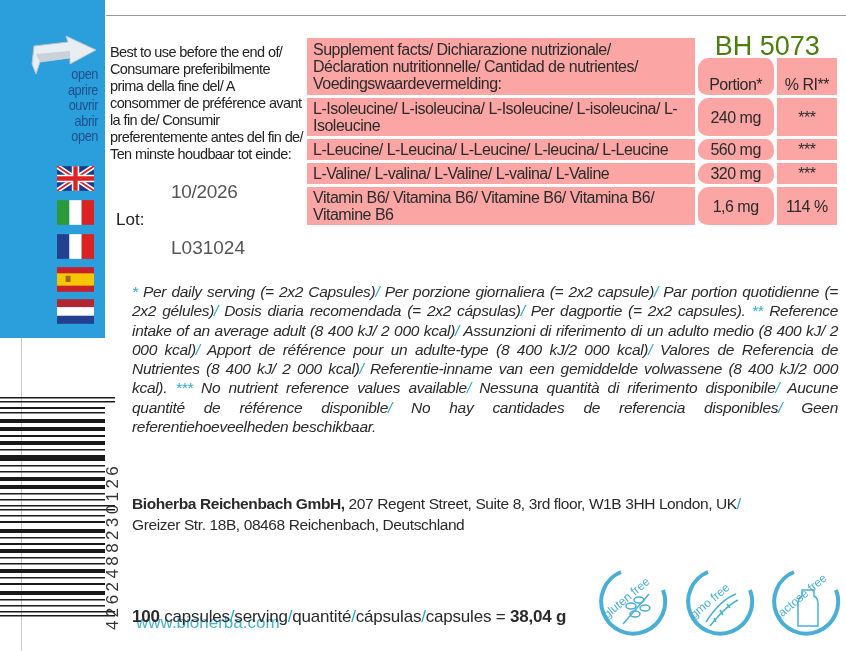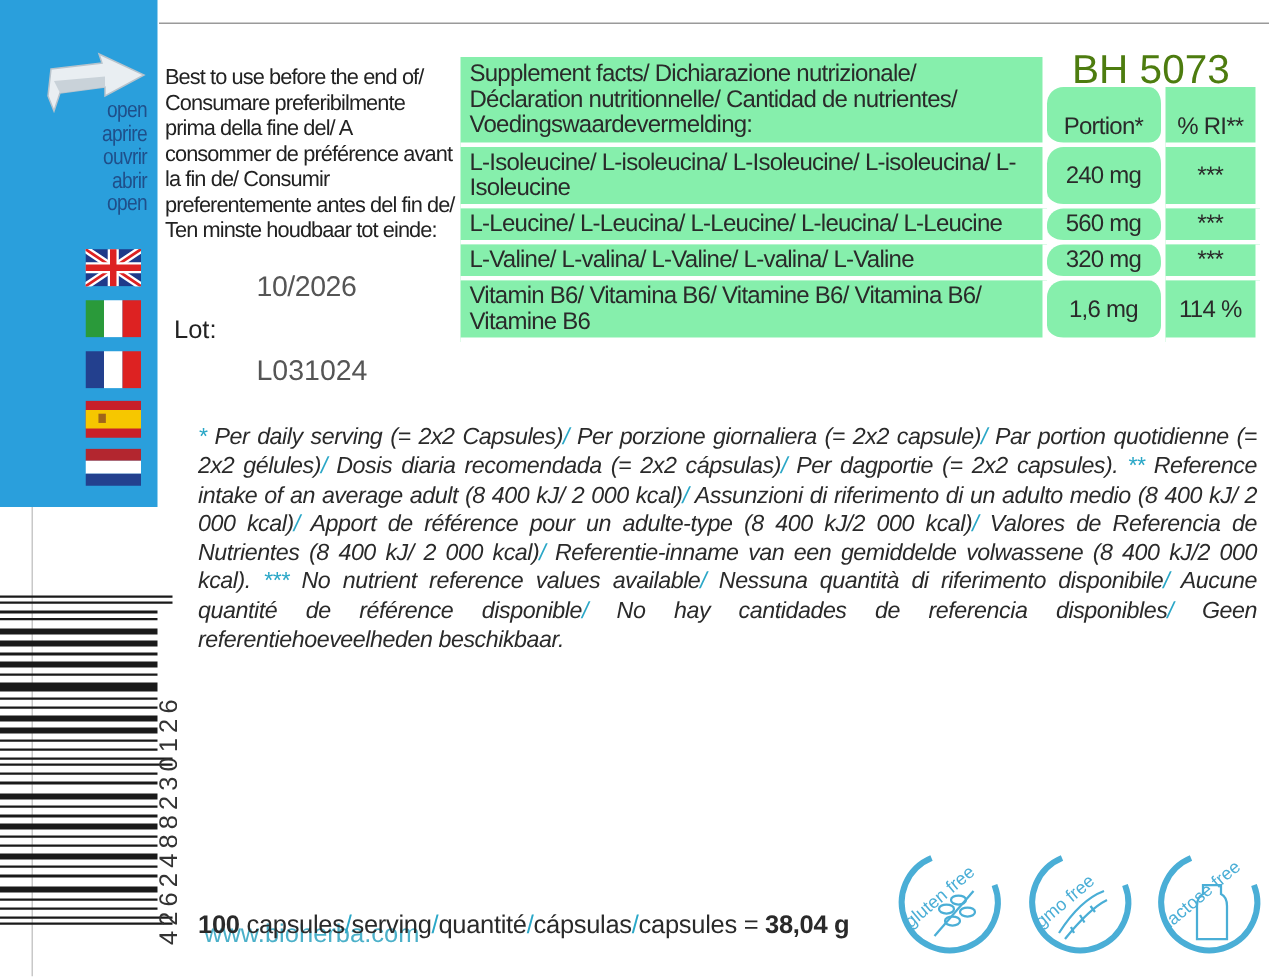--- a/index.html
+++ b/index.html
@@ -8,21 +8,21 @@
   .vline{position:absolute;left:21px;top:338px;width:1px;height:313px;background:#c8c8c8;}
   .top-rule{position:absolute;left:106px;top:15px;width:740px;height:1px;background:#9a9a9a;}
   .arrow{position:absolute;left:30px;top:34px;width:70px;height:44px;}
   .open-words{position:absolute;left:48px;top:66px;width:50px;text-align:right;color:#1f4f8a;font-size:15px;line-height:15.5px;letter-spacing:-0.5px;transform:scaleX(0.85);transform-origin:right top;}
   .flag{position:absolute;left:57px;width:37px;height:25px;overflow:hidden;}
   .bbd{position:absolute;left:110px;top:44px;width:195px;font-size:14.5px;line-height:17px;color:#222;letter-spacing:-0.6px;}
   .bbd-date{position:absolute;left:171px;top:181px;font-size:19px;color:#555;letter-spacing:-0.3px;}
   .lot-label{position:absolute;left:116px;top:210px;font-size:17px;color:#222;}
   .lot-val{position:absolute;left:171px;top:213px;font-size:19px;color:#555;margin-top:24px;}
   table.facts{position:absolute;left:307px;top:38px;width:533px;border-collapse:separate;border-spacing:0;font-size:16px;color:#2a2a2a;letter-spacing:-0.5px;}
-  table.facts td{background:#86efac;border-bottom:3px solid #fff;border-right:3px solid #fff;padding:2px 6px;line-height:17px;vertical-align:middle;}
+  table.facts td{background:#fca5a5;border-bottom:3px solid #fff;border-right:3px solid #fff;padding:2px 6px;line-height:17px;vertical-align:middle;}
   table.facts td.name{width:390px;}
   table.facts td.amt{width:65px;text-align:center;border-radius:11px;}
   table.facts td.ri{width:50px;text-align:center;}
   .code-cell{background:#fff!important;text-align:center;color:#4d7c0f;font-size:27px;letter-spacing:0;padding:0!important;}
   .notes{position:absolute;left:132px;top:282px;width:706px;font-size:15.5px;line-height:19.3px;text-align:justify;letter-spacing:-0.3px;color:#2a2a2a;font-style:italic;}
   .sl{color:#2aa7c7;}
   .mfg{position:absolute;left:132px;top:493px;width:706px;font-size:15.5px;line-height:21px;letter-spacing:-0.4px;color:#2a2a2a;}
   .url{position:absolute;left:136px;top:585px;font-size:17px;color:#4bb0c9;margin-top:28px;}
   .qty{position:absolute;left:132px;top:607px;font-size:17px;color:#2a2a2a;letter-spacing:-0.2px;}
   .barcode{position:absolute;left:0;top:395px;width:118px;height:245px;}
@@ -112,20 +112,22 @@
     <td class="ri">114 %</td>
   </tr>
 </tbody>
   </table>
 
 <div class="notes">
   <span class="sl">*</span><span> Per daily serving (= 2x2 Capsules)</span><span class="sl">/</span><span> Per porzione giornaliera (= 2x2 capsule)</span><span class="sl">/</span><span> Par portion quotidienne (= 2x2 gélules)</span><span class="sl">/</span><span> Dosis diaria recomendada (= 2x2 cápsulas)</span><span class="sl">/</span><span> Per dagportie (= 2x2 capsules). </span><span class="sl">**</span><span> Reference intake of an average adult (8 400 kJ/ 2 000 kcal)</span><span class="sl">/</span><span> Assunzioni di riferimento di un adulto medio (8 400 kJ/ 2 000 kcal)</span><span class="sl">/</span><span> Apport de référence pour un adulte-type (8 400 kJ/2 000 kcal)</span><span class="sl">/</span><span> Valores de Referencia de Nutrientes (8 400 kJ/ 2 000 kcal)</span><span class="sl">/</span><span> Referentie-inname van een gemiddelde volwassene (8 400 kJ/2 000 kcal). </span><span class="sl">***</span><span> No nutrient reference values available</span><span class="sl">/</span><span> Nessuna quantità di riferimento disponibile</span><span class="sl">/</span><span> Aucune quantité de référence disponible</span><span class="sl">/</span><span> No hay cantidades de referencia disponibles</span><span class="sl">/</span><span> Geen referentiehoeveelheden beschikbaar.</span>
 </div>
 
 <div class="mfg">
+  <div><b>Bioherba Reichenbach GmbH,</b><span> 207 Regent Street, Suite 8, 3rd floor, W1B 3HH London, UK</span><span class="sl">/</span></div>
+  <div> Greizer Str. 18B, 08468 Reichenbach, Deutschland</div>
 </div>
 
 <div class="url">www.bioherba.com</div>
 <div class="qty"><b>100</b><span> capsules</span><span class="sl">/</span><span>serving</span><span class="sl">/</span><span>quantité</span><span class="sl">/</span><span>cápsulas</span><span class="sl">/</span><span>capsules</span><span> = </span><b>38,04 g</b></div>
 
 <svg class="barcode" viewBox="0 0 118 245">
   <g fill="#1a1a1a">
     <rect x="0" y="2" width="115" height="1.5"></rect>
       <rect x="0" y="6" width="115" height="1.5"></rect>
     <rect x="0" y="12" width="105" height="2"></rect>

